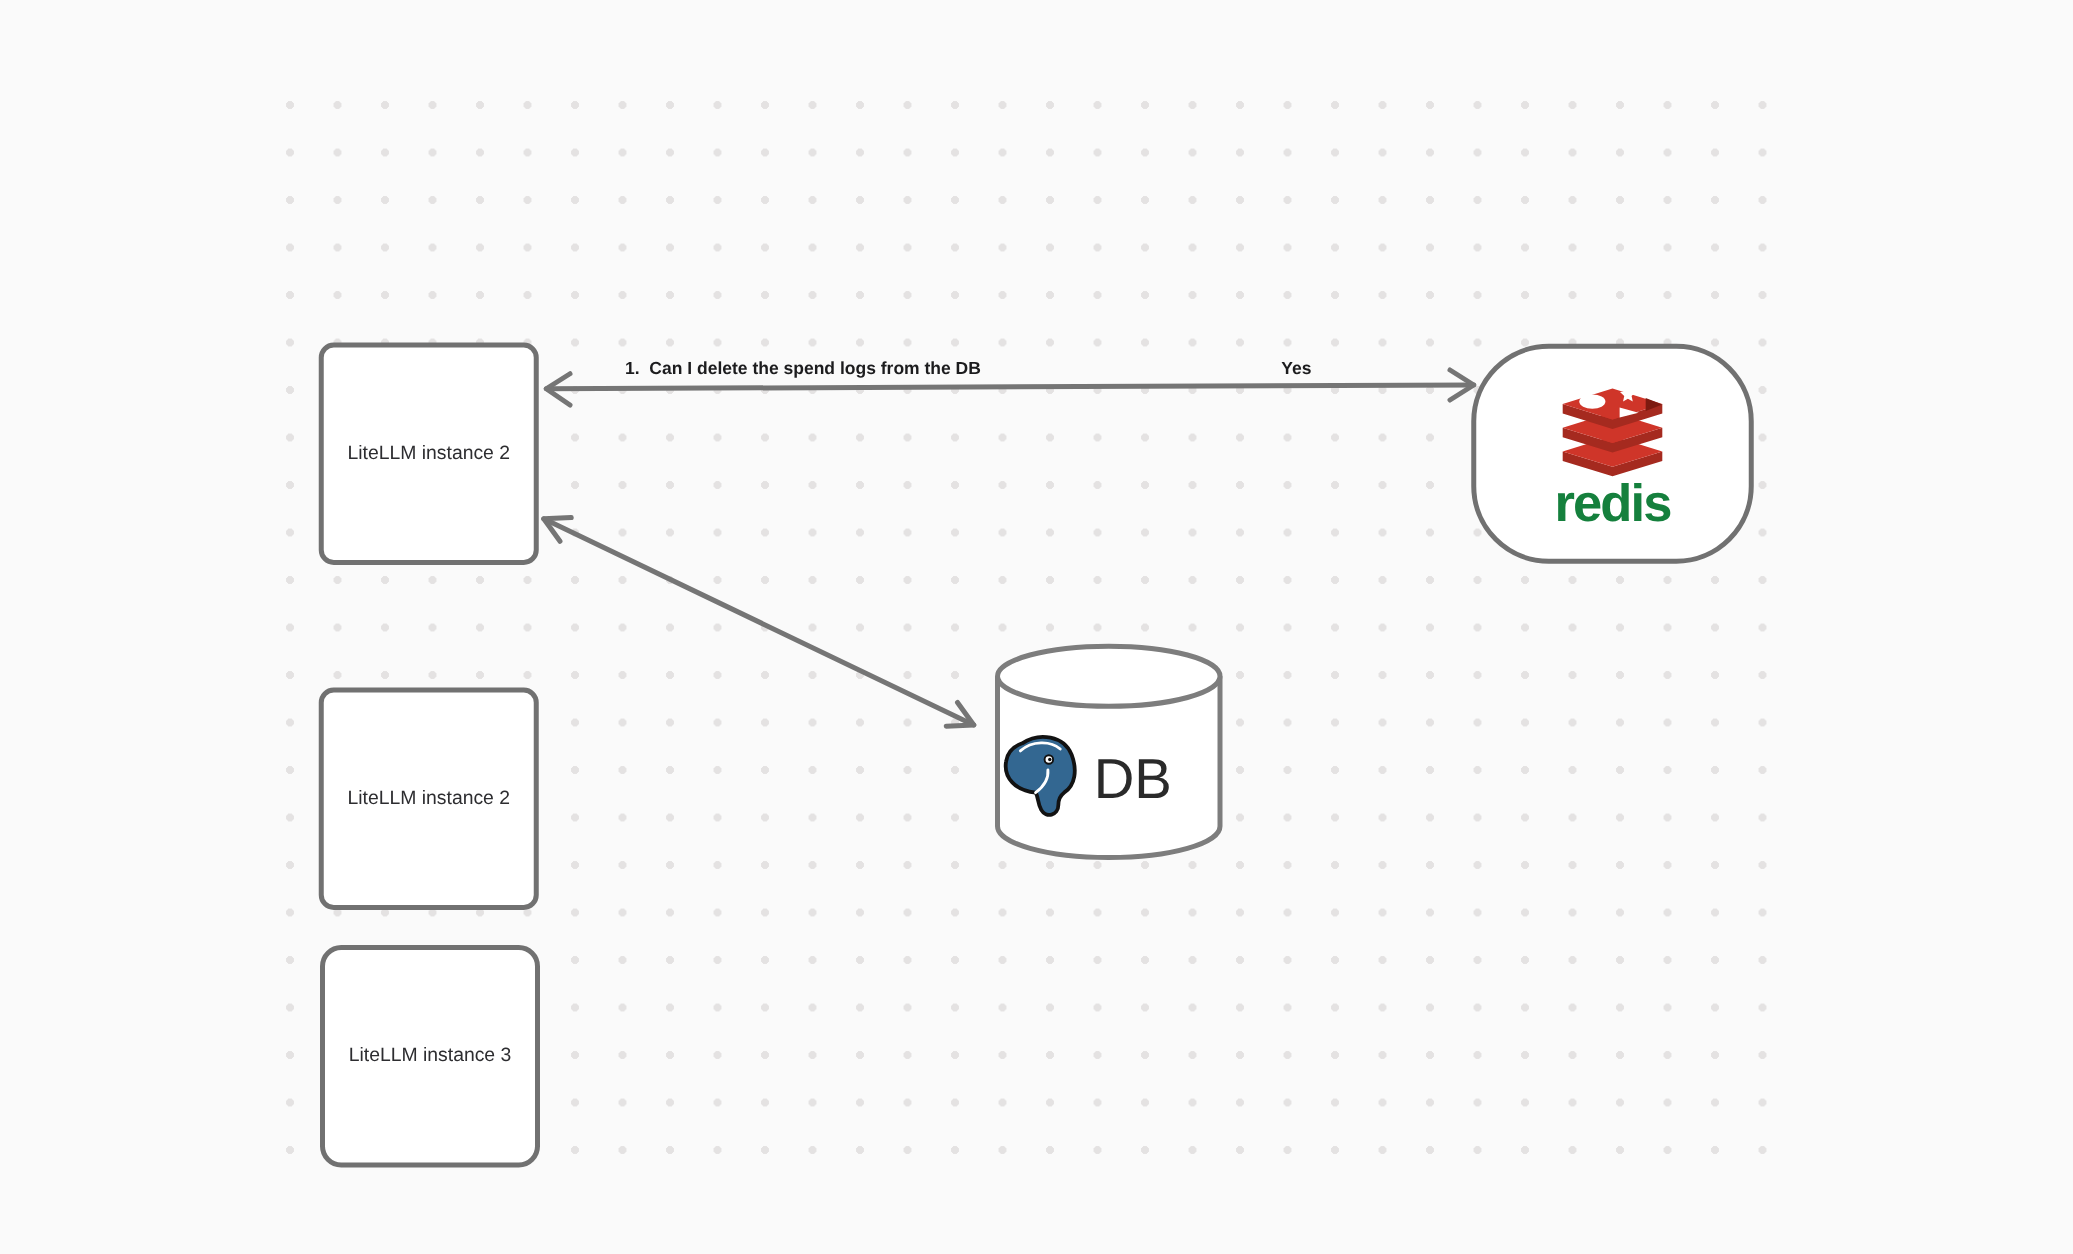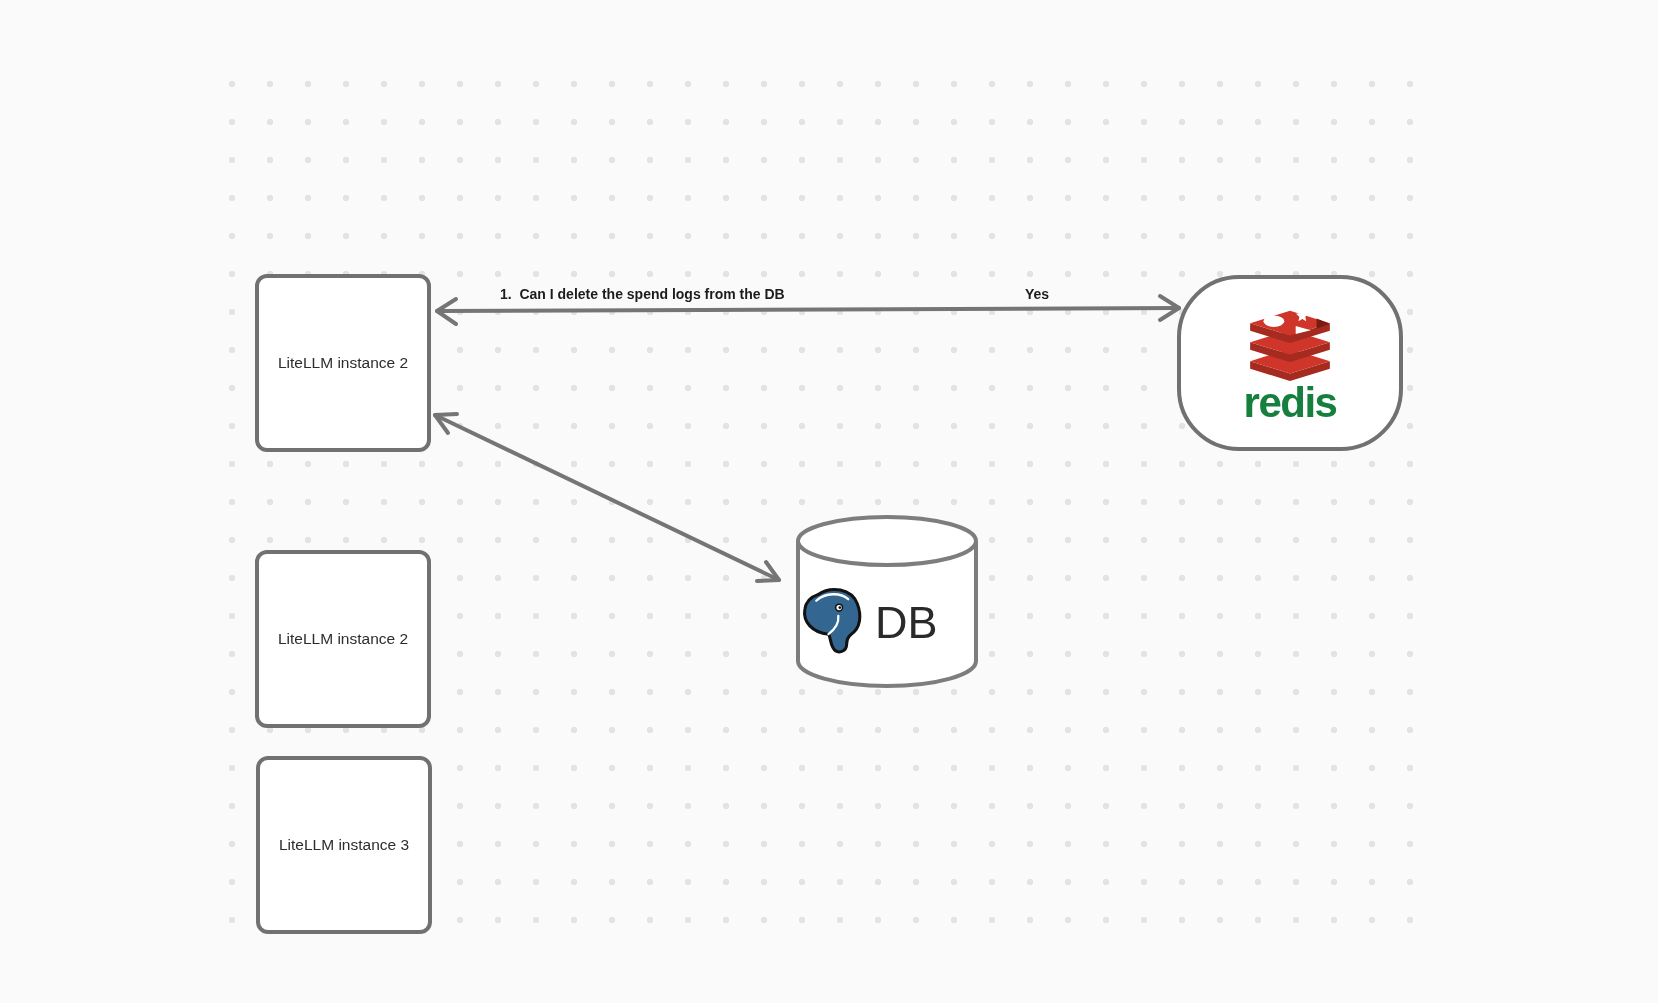--- a/index.html
+++ b/index.html
@@ -20,21 +20,21 @@
   .node-box {
     position:absolute; width:176px; height:178px;
     background:#ffffff; border:4px solid #717171; border-radius:12px;
     display:flex; align-items:center; justify-content:center;
   }
   .node-box .box-label {
     font-size:15.5px; color:#2d2d30; text-align:center; line-height:1.2;
   }
   #box-1 { left:255px; top:274px; }
   #box-2 { left:255px; top:534px;margin-top:16px; }
-  #box-3 { left:256px; top:756px; }
+  #box-3 { left:256px; top:756px;border-radius:17px; }
 
   .redis-node {
     position:absolute; left:1177px; top:275px; width:226px; height:176px;
     background:#ffffff; border:4px solid #717171; border-radius:62px;
     display:flex; flex-direction:column; align-items:center; justify-content:center;
     padding-top:6px;
   }
   .redis-word {
     font-size:42px; font-weight:bold; color:#15803d; letter-spacing:-1.5px;
     line-height:1; margin-top:0px;

